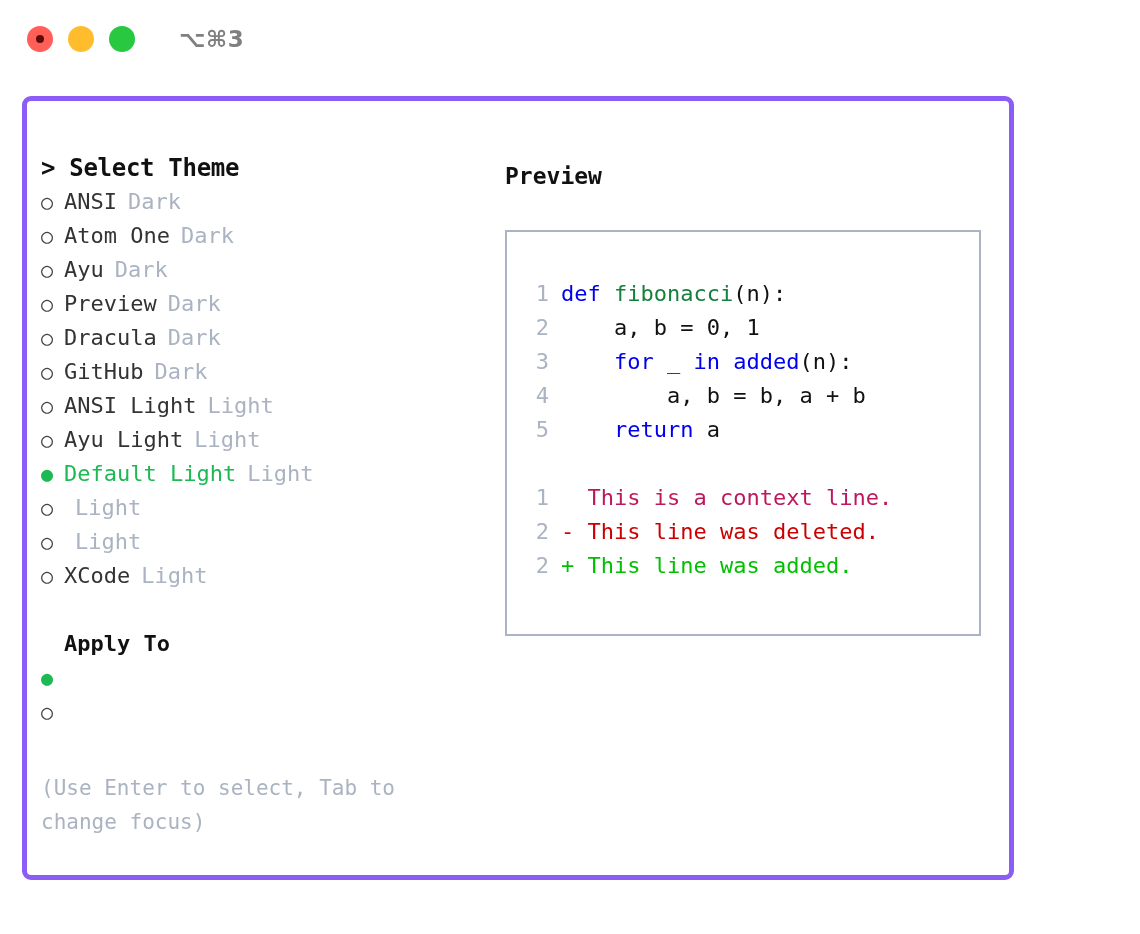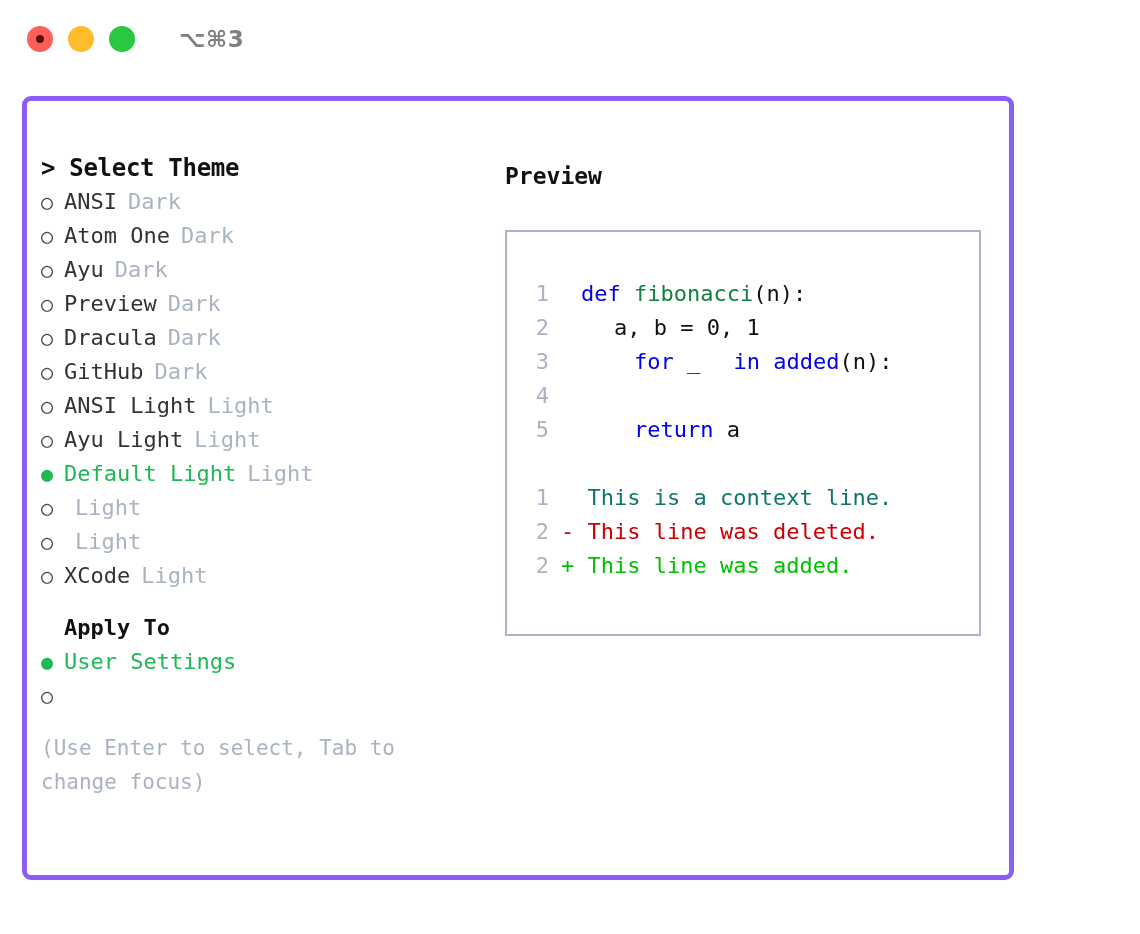--- a/index.html
+++ b/index.html
@@ -106,32 +106,32 @@
     font-size: 20px;
   }
   .bullet.sel { color: #1db954; }
   .opt-name { color: #333333; }
   .opt-row.selected .opt-name { color: #1db954; }
   .opt-kind {
     color: #a9b3c1;
     margin-left: 11px;
   }
 
-  #apply-to-section { margin-top: 18px; }
+  #apply-to-section { margin-top: 34px; }
   #apply-to-label {
     margin-left: 23px;
     font-size: 22px;
     font-weight: 700;
     color: #111111;
     line-height: 34px;
     white-space: pre;
   }
 
   #hint {
-    margin-top: 18px;
+    margin-top: 42px;
     font-size: 21px;
     color: #a9b3c1;
     line-height: 34px;
     width: 400px;
     white-space: pre-wrap;
   }
 
   
   #right-col {
     position: absolute;
@@ -163,25 +163,25 @@
   }
   .lineno {
     color: #a9b3c1;
     width: 28px;
     flex: 0 0 28px;
     text-align: right;
     margin-right: 12px;
   }
   .spacer-line { height: 34px; }
 
-  .tok-kw  { color: #0000ee; margin-left: 20px; }
+  .tok-kw  { color: #0000ee; }
   .tok-fn  { color: #15803d; }
   .tok-pl  { color: #111111; }
 
-  .diff-ctx { color: #0f766e; }
+  .diff-ctx { color: #be185d; }
   .diff-del { color: #cc0000; }
   .diff-add { color: #00c000; }
 </style>
 </head>
 <body>
 
 <div id="titlebar">
   <span class="dot red"></span>
   <span class="dot yellow"></span>
   <span class="dot green"></span>
@@ -205,36 +205,36 @@
           <div class="opt-row"><span class="bullet">○</span><span class="opt-name">Ayu Light</span><span class="opt-kind">Light</span></div>
           <div class="opt-row selected"><span class="bullet sel">●</span><span class="opt-name">Default Light</span><span class="opt-kind">Light</span></div>
           <div class="opt-row"><span class="bullet">○</span><span class="opt-kind">Light</span></div>
           <div class="opt-row"><span class="bullet">○</span><span class="opt-kind">Light</span></div>
           <div class="opt-row"><span class="bullet">○</span><span class="opt-name">XCode</span><span class="opt-kind">Light</span></div>
         </div>
 
       <div id="apply-to-section">
         <div id="apply-to-label">Apply To</div>
         <div id="apply-to-list">
-            <div class="opt-row selected"><span class="bullet sel">●</span><span class="opt-name">User Settings</span></div>
+            <div class="opt-row selected"><span class="bullet sel">●</span></div>
             <div class="opt-row"><span class="bullet">○</span></div>
           </div>
       </div>
 
       <div id="hint">(Use Enter to select, Tab to change focus)</div>
     </div>
 
     <div id="right-col">
       <div id="preview-title">Preview</div>
       <div id="preview-box">
         <div id="code-block">
             <div class="code-line"><span class="lineno">1</span><span><span class="tok-kw">def </span><span class="tok-fn">fibonacci</span><span class="tok-pl">(n):</span></span></div>
             <div class="code-line"><span class="lineno">2</span><span><span class="tok-pl">    a, b = 0, 1</span></span></div>
             <div class="code-line"><span class="lineno">3</span><span><span class="tok-pl">    </span><span class="tok-kw">for</span><span class="tok-pl"> _ </span><span class="tok-kw">in added</span><span class="tok-pl">(n):</span></span></div>
-            <div class="code-line"><span class="lineno">4</span></div>
+            <div class="code-line"><span class="lineno">4</span><span><span class="tok-pl">        a, b = b, a + b</span></span></div>
             <div class="code-line"><span class="lineno">5</span><span><span class="tok-pl">    </span><span class="tok-kw">return</span><span class="tok-pl"> a</span></span></div>
           </div>
         <div class="spacer-line"></div>
         <div id="diff-block">
             <div class="code-line"><span class="lineno">1</span><span class="diff-ctx"> </span><span class="diff-ctx"> This is a context line.</span></div>
             <div class="code-line"><span class="lineno">2</span><span class="diff-del">-</span><span class="diff-del"> This line was deleted.</span></div>
             <div class="code-line"><span class="lineno">2</span><span class="diff-add">+</span><span class="diff-add"> This line was added.</span></div>
           </div>
       </div>
     </div>

